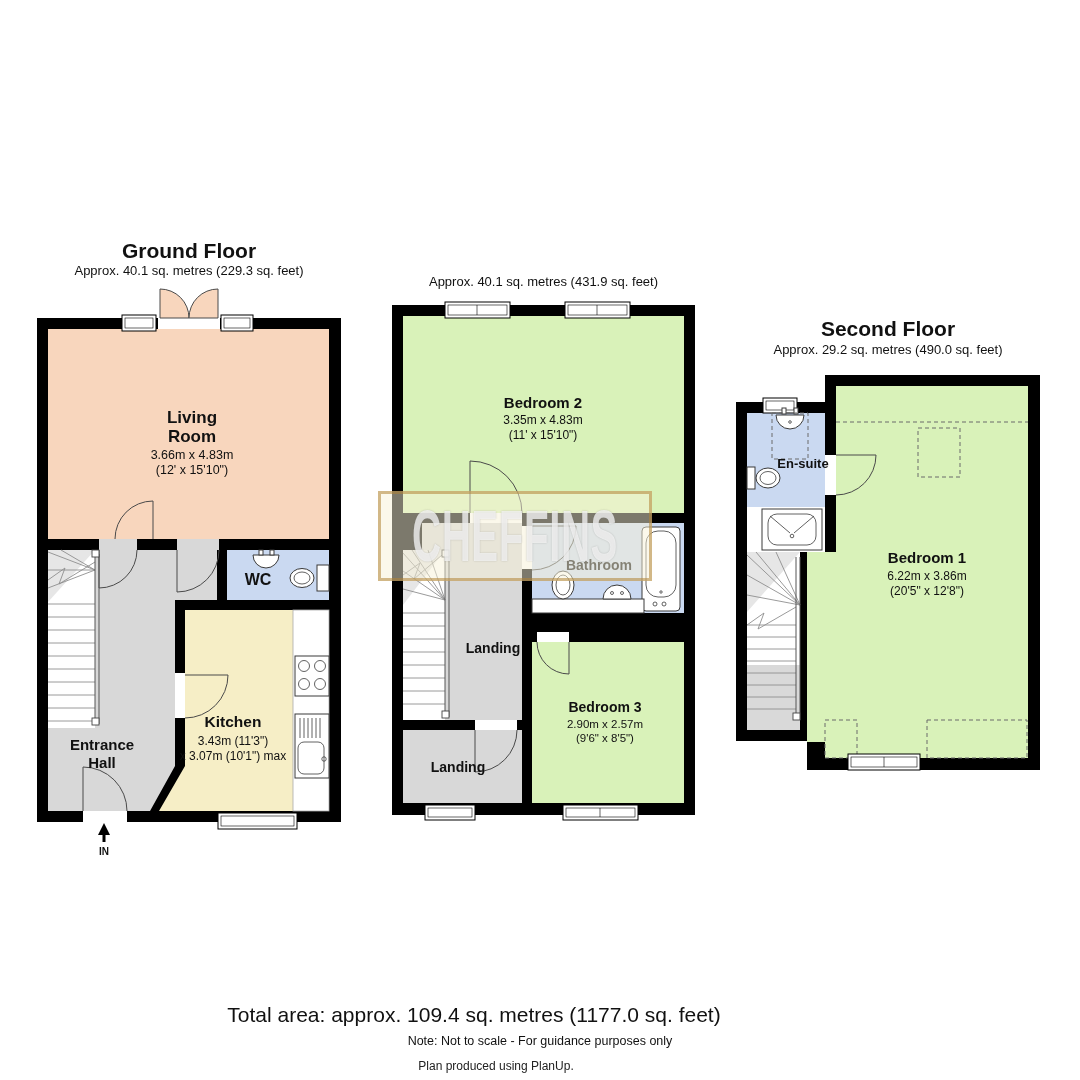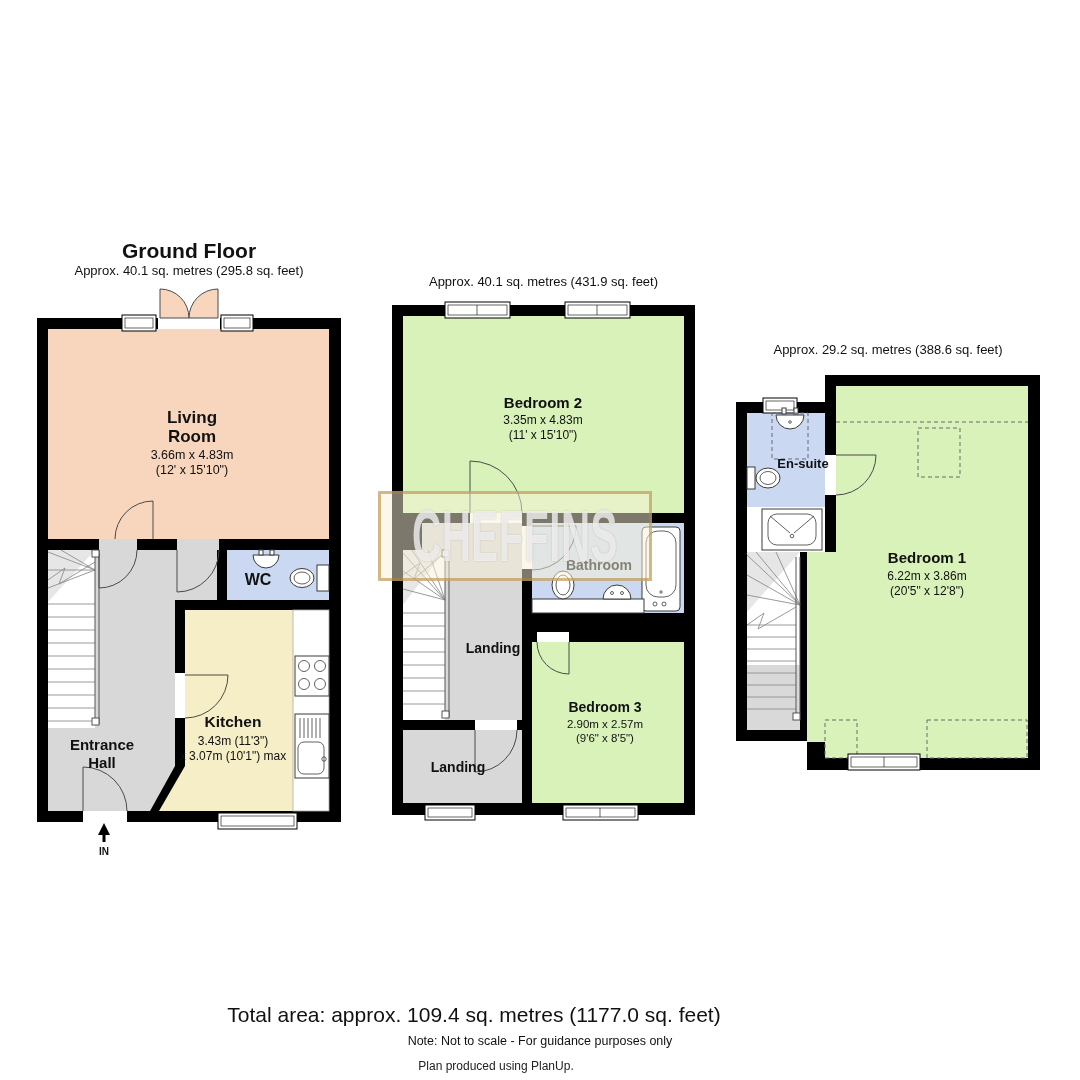--- a/index.html
+++ b/index.html
@@ -39,21 +39,21 @@
   .footer-total{left:0;top:1003px;width:948px;text-align:center;font-size:21px;color:#111;}
   .footer-note{left:0;top:1034px;width:1080px;text-align:center;font-size:12.5px;color:#111;}
   .footer-prod{left:0;top:1059px;width:992px;text-align:center;font-size:12px;color:#222;}
 </style>
 </head>
 <body>
 
 <div id="stage">
 
   <div class="abs floor-title" style="left:37px;top:239px;width:304px;">Ground Floor</div>
-  <div class="abs floor-sub" style="left:17px;top:263px;width:344px;">Approx. 40.1 sq. metres (295.8 sq. feet)</div>
+  <div class="abs floor-sub" style="left:17px;top:263px;width:344px;">Approx. 40.1 sq. metres (229.3 sq. feet)</div>
 
   <svg class="abs" style="left:37px;top:283px;" width="304" height="575" viewBox="0 -35 304 575">
     <rect x="0" y="0" width="304" height="504" class="f-wall"></rect>
     <rect x="11" y="11" width="281" height="210" class="f-living"></rect>
     <path d="M 11,232 L 180,232 L 180,282 L 138,282 L 138,448 L 113,493 L 11,493 Z" class="f-hall"></path>
     <rect x="190" y="232" width="102" height="50" class="f-wet"></rect>
     <path d="M 148,292 L 292,292 L 292,493 L 122,493 L 148,448 Z" class="f-kitchen"></path>
     <rect x="256" y="292" width="36" height="201" class="f-white" stroke="#aaa" stroke-width="0.8"></rect>
 
     <g>
@@ -270,21 +270,22 @@
     <text x="151" y="119" font-size="12" text-anchor="middle">3.35m x 4.83m</text>
     <text x="151" y="134" font-size="12" text-anchor="middle">(11' x 15'10")</text>
     <text x="207" y="265" font-size="14" class="rname" text-anchor="middle">Bathroom</text>
     <text x="101" y="348" font-size="14" class="rname" text-anchor="middle">Landing</text>
     <text x="66" y="467" font-size="14" class="rname" text-anchor="middle">Landing</text>
     <text x="213" y="407" font-size="14" class="rname" text-anchor="middle">Bedroom 3</text>
     <text x="213" y="423" font-size="11.5" text-anchor="middle">2.90m x 2.57m</text>
     <text x="213" y="437" font-size="11.5" text-anchor="middle">(9'6" x 8'5")</text>
   </svg>
 
-  <div class="abs floor-sub" style="left:716px;top:342px;width:344px;">Approx. 29.2 sq. metres (388.6 sq. feet)</div>
+  <div class="abs floor-title" style="left:736px;top:317px;width:304px;">Second Floor</div>
+  <div class="abs floor-sub" style="left:716px;top:342px;width:344px;">Approx. 29.2 sq. metres (490.0 sq. feet)</div>
 
   <svg class="abs" style="left:736px;top:375px;" width="304" height="400" viewBox="0 0 304 400">
     <rect x="89" y="0" width="215" height="395" class="f-wall"></rect>
     <rect x="0" y="27" width="89" height="339" class="f-wall"></rect>
     <rect x="71" y="355" width="29" height="40" class="f-wall"></rect>
     <rect x="100" y="11" width="192" height="372" class="f-bed"></rect>
     <rect x="71" y="177" width="29" height="206" class="f-bed"></rect>
     <rect x="71" y="367" width="18" height="28" class="f-wall"></rect>
     <rect x="11" y="38" width="78" height="94" class="f-wet"></rect>
     <rect x="11" y="132" width="78" height="45" class="f-white"></rect>

